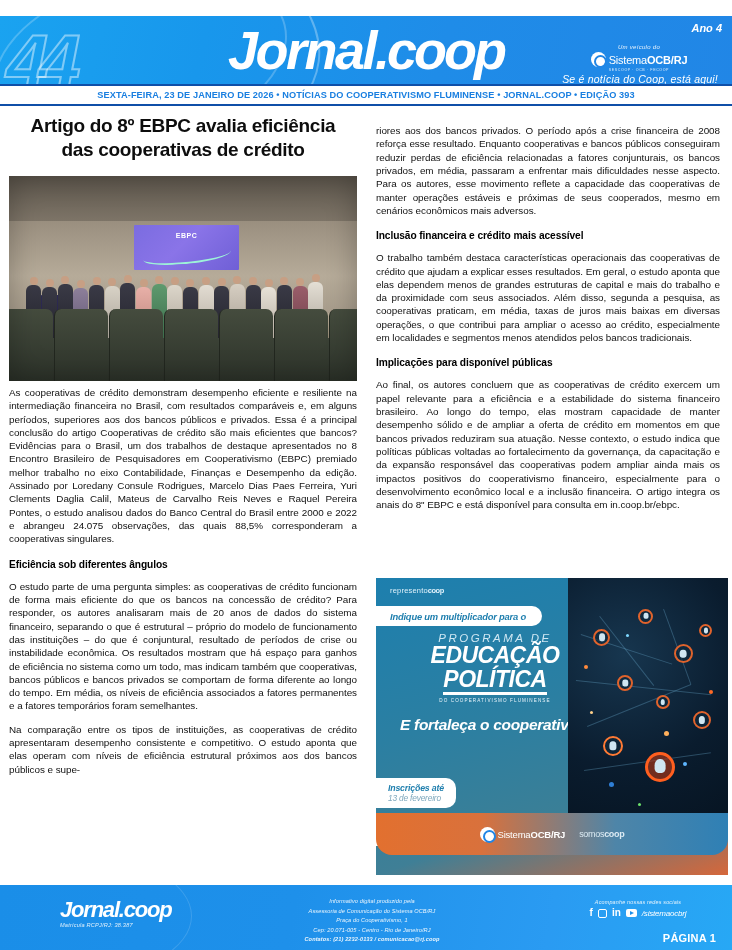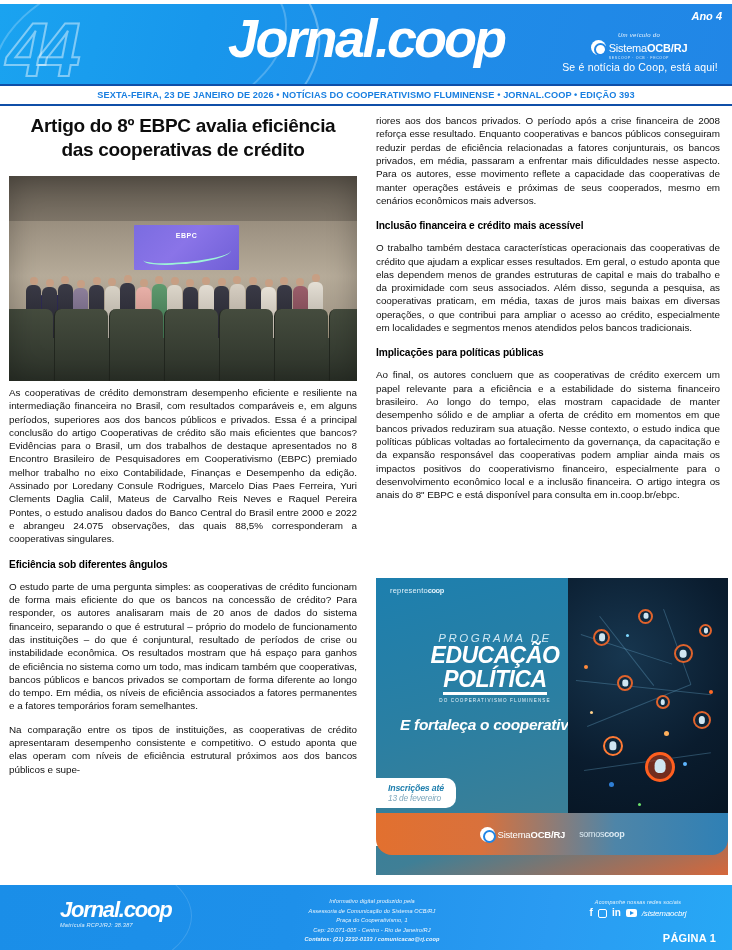--- a/index.html
+++ b/index.html
@@ -7,21 +7,21 @@
   html, body {
     width: 732px; height: 950px;
     font-family: "Liberation Sans", sans-serif;
     background: #ffffff;
     overflow: hidden;
   }
   .page { position: relative; width: 732px; height: 950px; background: #fff; }
 
   
   .masthead {
-    position: absolute; left: 0; top: 4px; width: 732px; height: 84px;
+    position: absolute; left: 0; top: 16px; width: 732px; height: 84px;
     background: linear-gradient(105deg, #1aa3f0 0%, #1897ec 28%, #1f8ce8 60%, #2186e6 100%);
     overflow: hidden;
   }
   .mast-swoosh {
     position: absolute; left: -40px; top: -70px; width: 360px; height: 230px;
     border: 2px solid rgba(255,255,255,0.30);
     border-radius: 50% 50% 45% 55% / 60% 55% 45% 40%;
     transform: rotate(-10deg);
   }
   .mast-swoosh2 {
@@ -42,21 +42,21 @@
   .mast-logo-wrap {
     position: absolute; left: 0; right: 0; top: 5px; text-align: center;
   }
   .mast-logo {
     font-size: 54px; font-weight: 700; font-style: italic;
     color: #fff; letter-spacing: -2.5px; line-height: 58px;
     display: inline-block;
   }
   .mast-logo .dotcoop { letter-spacing: -3px; }
   .mast-tag {
-    font-size: 10.5px; color: #fff;
+    font-size: 10.5px; font-style: italic; color: #fff;
     letter-spacing: 0.2px; margin-top: -6px;
     text-align: right; padding-right: 14px;
   }
   .mast-ano {
     position: absolute; right: 10px; top: 6px;
     font-size: 11px; font-weight: 700; font-style: italic; color: #fff;
   }
   .mast-veiculo {
     position: absolute; right: 18px; top: 28px; text-align: center; width: 150px;
   }
@@ -150,21 +150,21 @@
   
   .para {
     font-size: 9.9px; line-height: 1.345; color: #111; text-align: justify;
     margin-top: 10px; letter-spacing: -0.05px;
   }
   .para.first { margin-top: 5px; }
   .subhead {
     font-size: 10.2px; font-weight: 700; color: #000; margin-top: 13px;
     letter-spacing: -0.1px;
   }
-  .col-right .para.top { margin-top: 4px; }
+  .col-right .para.top { margin-top: 14px; }
 
   
   .ad {
     position: absolute; left: 376px; top: 468px; width: 352px; height: 297px;
     overflow: hidden;
   }
   .ad-bg {
     position: absolute; inset: 0;
     background: linear-gradient(160deg,#1f7fa8 0%, #2a7fa0 35%, #3f7f96 70%, #d6673a 100%);
   }
@@ -370,30 +370,33 @@
       <p class="para first">As cooperativas de crédito demonstram desempenho eficiente e resiliente na intermediação financeira no Brasil, com resultados comparáveis e, em alguns períodos, superiores aos dos bancos públicos e privados. Essa é a principal conclusão do artigo Cooperativas de crédito são mais eficientes que bancos? Evidências para o Brasil, um dos trabalhos de destaque apresentados no 8 Encontro Brasileiro de Pesquisadores em Cooperativismo (EBPC) premiado melhor trabalho no eixo Contabilidade, Finanças e Desempenho da edição. Assinado por Loredany Consule Rodrigues, Marcelo Dias Paes Ferreira, Yuri Clements Daglia Calil, Mateus de Carvalho Reis Neves e Raquel Pereira Pontes, o estudo analisou dados do Banco Central do Brasil entre 2000 e 2022 e abrangeu 24.075 observações, das quais 88,5% corresponderam a cooperativas singulares.</p>
       <h2 class="subhead">Eficiência sob diferentes ângulos</h2>
       <p class="para">O estudo parte de uma pergunta simples: as cooperativas de crédito funcionam de forma mais eficiente do que os bancos na concessão de crédito? Para responder, os autores analisaram mais de 20 anos de dados do sistema financeiro, separando o que é estrutural – próprio do modelo de funcionamento das instituições – do que é conjuntural, resultado de períodos de crise ou instabilidade econômica. Os resultados mostram que há espaço para ganhos de eficiência no sistema como um todo, mas indicam também que cooperativas, bancos públicos e bancos privados se comportam de forma diferente ao longo do tempo. Em média, os níveis de eficiência associados a fatores permanentes e a fatores temporários foram semelhantes.</p>
       <p class="para">Na comparação entre os tipos de instituições, as cooperativas de crédito apresentaram desempenho consistente e competitivo. O estudo aponta que elas operam com níveis de eficiência estrutural próximos aos dos bancos públicos e supe-</p>
     </div>
 
     <div class="col-right">
       <p class="para top">riores aos dos bancos privados. O período após a crise financeira de 2008 reforça esse resultado. Enquanto cooperativas e bancos públicos conseguiram reduzir perdas de eficiência relacionadas a fatores conjunturais, os bancos privados, em média, passaram a enfrentar mais dificuldades nesse aspecto. Para os autores, esse movimento reflete a capacidade das cooperativas de manter operações estáveis e próximas de seus cooperados, mesmo em cenários econômicos mais adversos.</p>
       <h2 class="subhead">Inclusão financeira e crédito mais acessível</h2>
       <p class="para">O trabalho também destaca características operacionais das cooperativas de crédito que ajudam a explicar esses resultados. Em geral, o estudo aponta que elas dependem menos de grandes estruturas de capital e mais do trabalho e da proximidade com seus associados. Além disso, segunda a pesquisa, as cooperativas praticam, em média, taxas de juros mais baixas em diversas operações, o que contribui para ampliar o acesso ao crédito, especialmente em localidades e segmentos menos atendidos pelos bancos tradicionais.</p>
-      <h2 class="subhead">Implicações para políticas públicas</h2>
+      <h2 class="subhead">Implicações para disponível públicas</h2>
       <p class="para">Ao final, os autores concluem que as cooperativas de crédito exercem um papel relevante para a eficiência e a estabilidade do sistema financeiro brasileiro. Ao longo do tempo, elas mostram capacidade de manter desempenho sólido e de ampliar a oferta de crédito em momentos em que bancos privados reduziram sua atuação. Nesse contexto, o estudo indica que políticas públicas voltadas ao fortalecimento da governança, da capacitação e da expansão responsável das cooperativas podem ampliar ainda mais os impactos positivos do cooperativismo financeiro, especialmente para o desenvolvimento econômico local e a inclusão financeira. O artigo integra os anais do 8" EBPC e está disponível para consulta em in.coop.br/ebpc.</p>
     </div>
 
     <div class="ad">
       <div class="ad-bg"></div>
       <div class="ad-left"></div>
 
       <div class="ad-represento"><span>represento</span><b>coop</b></div>
 
+      <div class="ad-pill">
+        <span>Indique um multiplicador para o</span>
+      </div>
 
       <div class="ad-prog">
         <div class="l1">PROGRAMA DE</div>
         <div class="l2">EDUCAÇÃO</div>
         <div class="l3">POLÍTICA</div>
         <div class="l4">DO COOPERATIVISMO FLUMINENSE</div>
       </div>
 
       <div class="ad-slogan">E fortaleça o cooperativismo do estado!</div>
 

